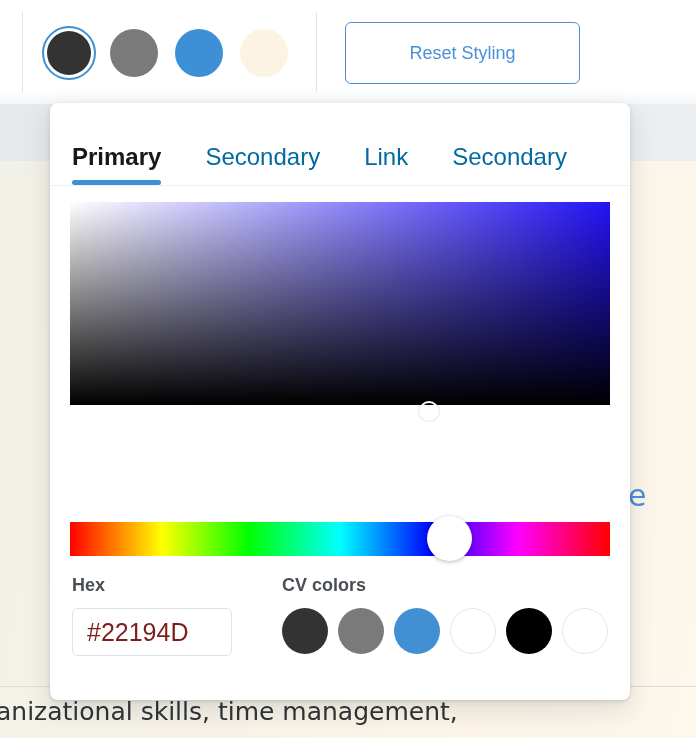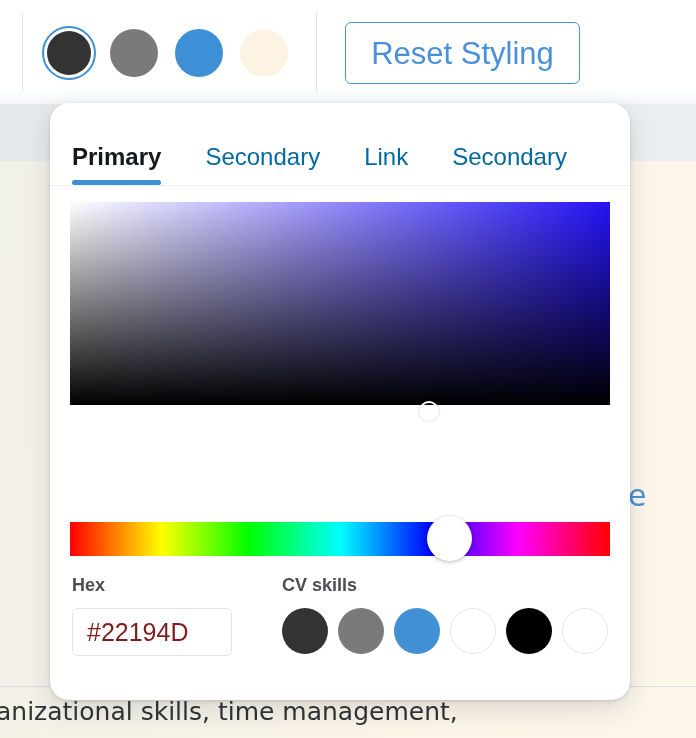--- a/index.html
+++ b/index.html
@@ -111,37 +111,37 @@
   }
 
   .reset-btn {
     position: absolute;
     left: 345px; top: 22px;
     width: 235px; height: 62px;
     border: 1.6px solid #4a90d9;
     border-radius: 6px;
     background: #ffffff;
     color: #4a90d9;
-    font-size: 31px;
+    font-size: 18px;
     font-family: "Liberation Sans", sans-serif;
     cursor: pointer;
     display: flex;
     align-items: center;
     justify-content: center;
     padding: 0;
     line-height: 1;
   }
 
   
   #popover {
     position: absolute;
     left: 50px; top: 103px;
     width: 580px; height: 597px;
     background: #ffffff;
-    border-radius: 19px;
+    border-radius: 8px;
     box-shadow: 0 1px 3px rgba(20,30,45,.10),
                 0 10px 28px rgba(20,30,45,.13),
                 0 2px 6px rgba(20,30,45,.06);
     box-sizing: border-box;
     overflow: hidden;
   }
 
   .tabs {
     position: relative;
     height: 83px;
@@ -319,21 +319,21 @@
   <div class="hue-slider"></div>
   <div class="hue-handle"></div>
 
   <div class="bottom">
     <div class="field-col hex">
       <div class="field-label">Hex</div>
       <input class="hex-input" type="text" value="#22194D" style="">
     </div>
 
     <div class="field-col cv">
-      <div class="field-label">CV skills</div>
+      <div class="field-label">CV colors</div>
       <div class="cv-swatches">
         <span class="cv-dot" style="background:#333333"></span>
         <span class="cv-dot" style="background:#7a7a7a"></span>
         <span class="cv-dot" style="background:#4190d4"></span>
         <span class="cv-dot outlined" style="background:#ffffff"></span>
         <span class="cv-dot" style="background:#000000"></span>
         <span class="cv-dot outlined" style="background:#ffffff"></span>
       </div>
     </div>
   </div>

